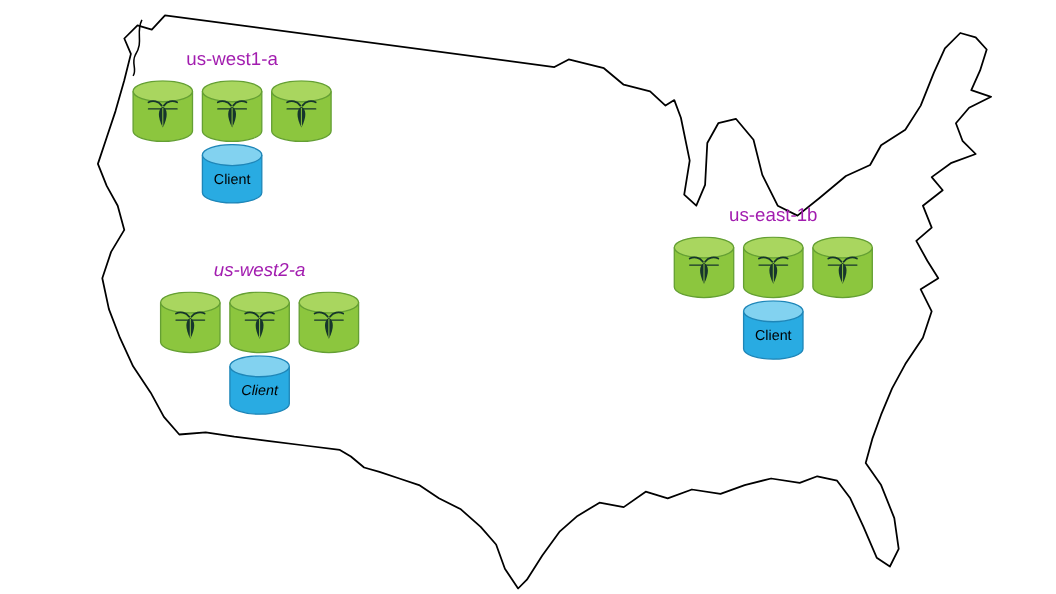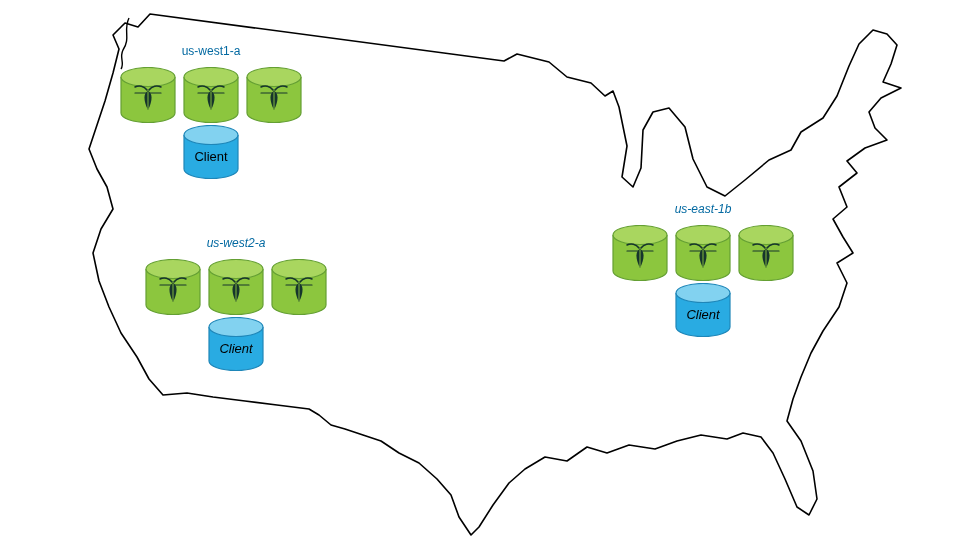--- a/index.html
+++ b/index.html
@@ -4,21 +4,21 @@
 <style>
   html,body{margin:0;padding:0;background:#fff;}
   body{
     width:960px;height:540px;position:relative;overflow:hidden;
     font-family:"Liberation Sans", sans-serif;
   }
   .map-svg{position:absolute;left:0;top:0;}
   .map-outline{fill:#ffffff;stroke:#000000;stroke-width:1.6;stroke-linejoin:round;}
   .map-inlet{fill:none;stroke:#000000;stroke-width:1.4;}
   .region{position:absolute;display:flex;flex-direction:column;align-items:center;}
-  .region-label{font-size:12px;color:#0369a1;margin-bottom:9px;white-space:nowrap;}
+  .region-label{font-size:17px;color:#a21caf;margin-bottom:9px;white-space:nowrap;}
   .nodes-row{display:flex;gap:5px;}
   .client-wrap{margin-top:0;}
   .cyl{display:block;}
   .node-body,.node-top{stroke:#649f33;stroke-width:1.2;}
   .client-body,.client-top{stroke:#1e86b8;stroke-width:1.2;}
   .bug-stroke{fill:none;stroke:#16352c;stroke-width:1.6;stroke-linecap:round;}
   .bug-cross{fill:none;stroke:#16352c;stroke-width:1.2;stroke-linecap:round;}
   .bug-seam{fill:none;stroke:#8CC63E;stroke-width:0.9;}
   .client-text{font-size:13px;fill:#000;}
   .defs-holder{position:absolute;width:0;height:0;overflow:hidden;}
@@ -97,21 +97,21 @@
       </svg>
   </div>
   <div class="client-wrap">
     <svg class="cyl" width="58" height="56" viewBox="0 0 58 56">
       <use href="#sym-client"></use>
       <text class="client-text" x="29" y="36" text-anchor="middle">Client</text>
     </svg>
   </div>
 </div>
 
-<div class="region" style="left:611px;top:202px;font-style:italic;">
+<div class="region" style="left:611px;top:186px;">
   <div class="region-label">us-east-1b</div>
   <div class="nodes-row">
     <svg class="cyl" width="58" height="58" viewBox="0 0 58 58">
         <use href="#sym-node"></use>
       </svg>
     <svg class="cyl" width="58" height="58" viewBox="0 0 58 58">
         <use href="#sym-node"></use>
       </svg>
     <svg class="cyl" width="58" height="58" viewBox="0 0 58 58">
         <use href="#sym-node"></use>

